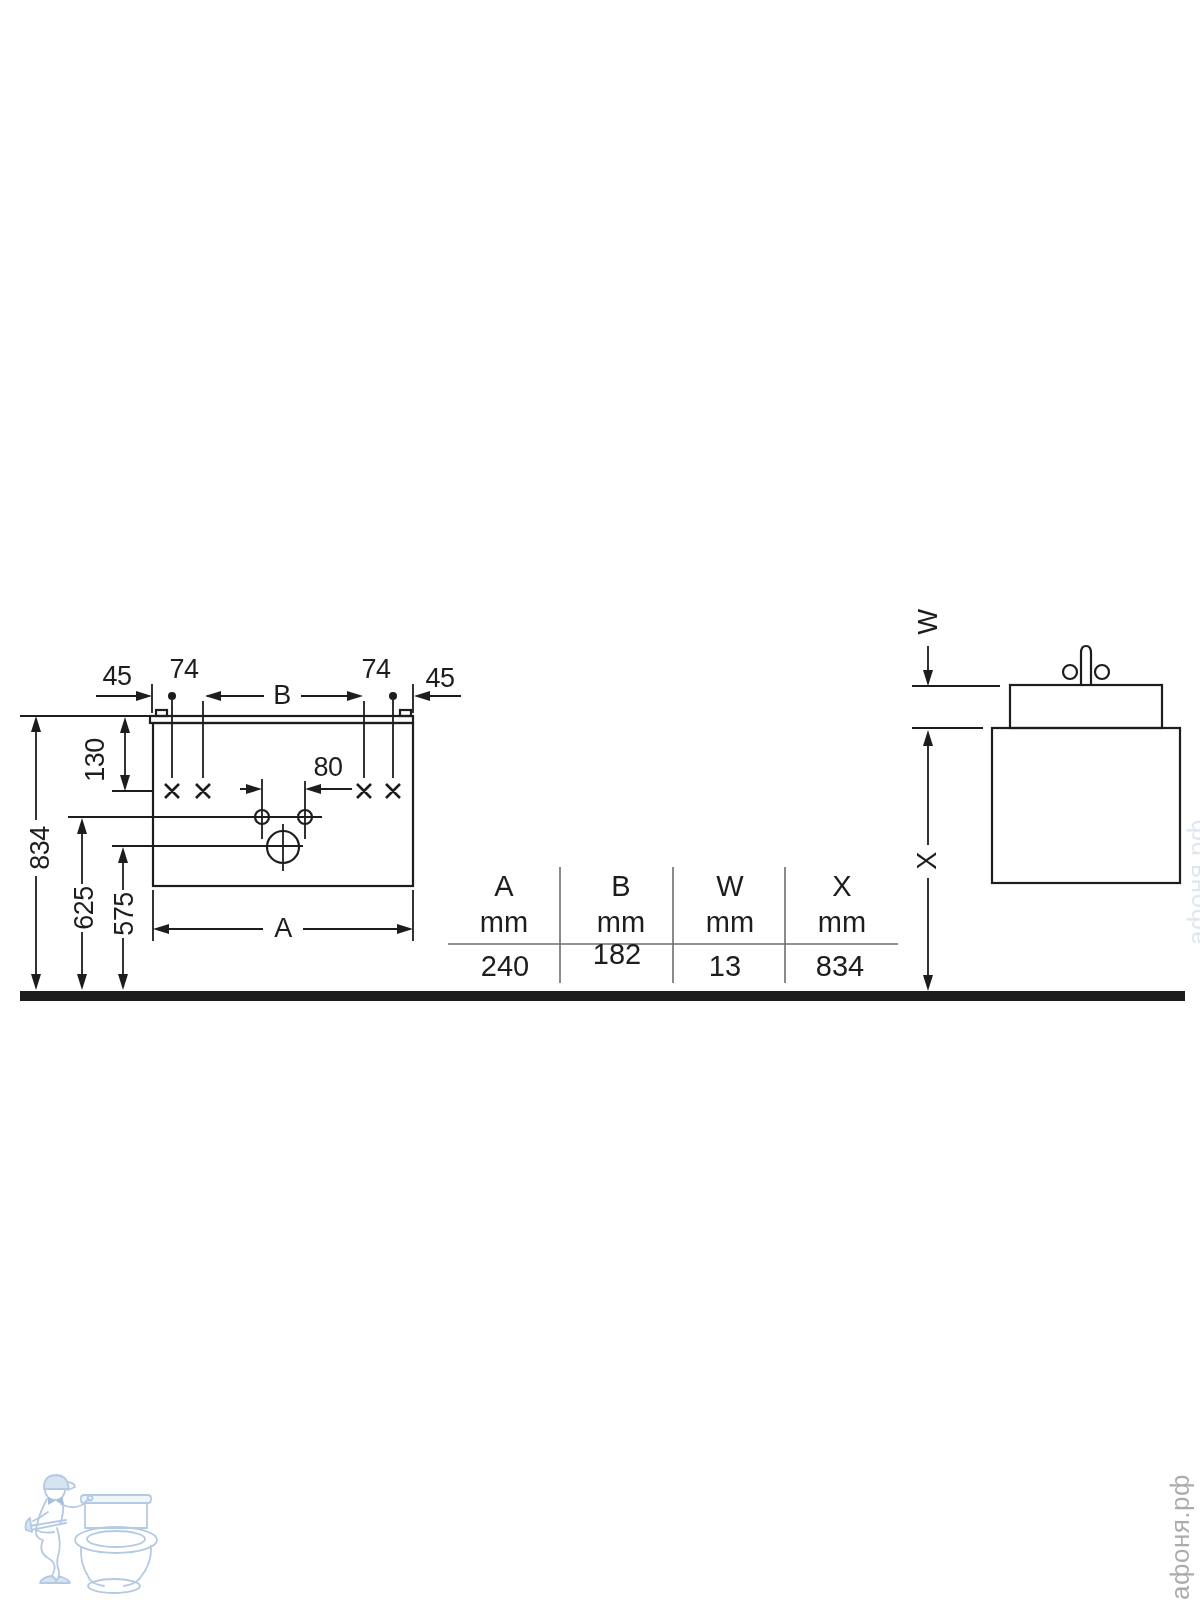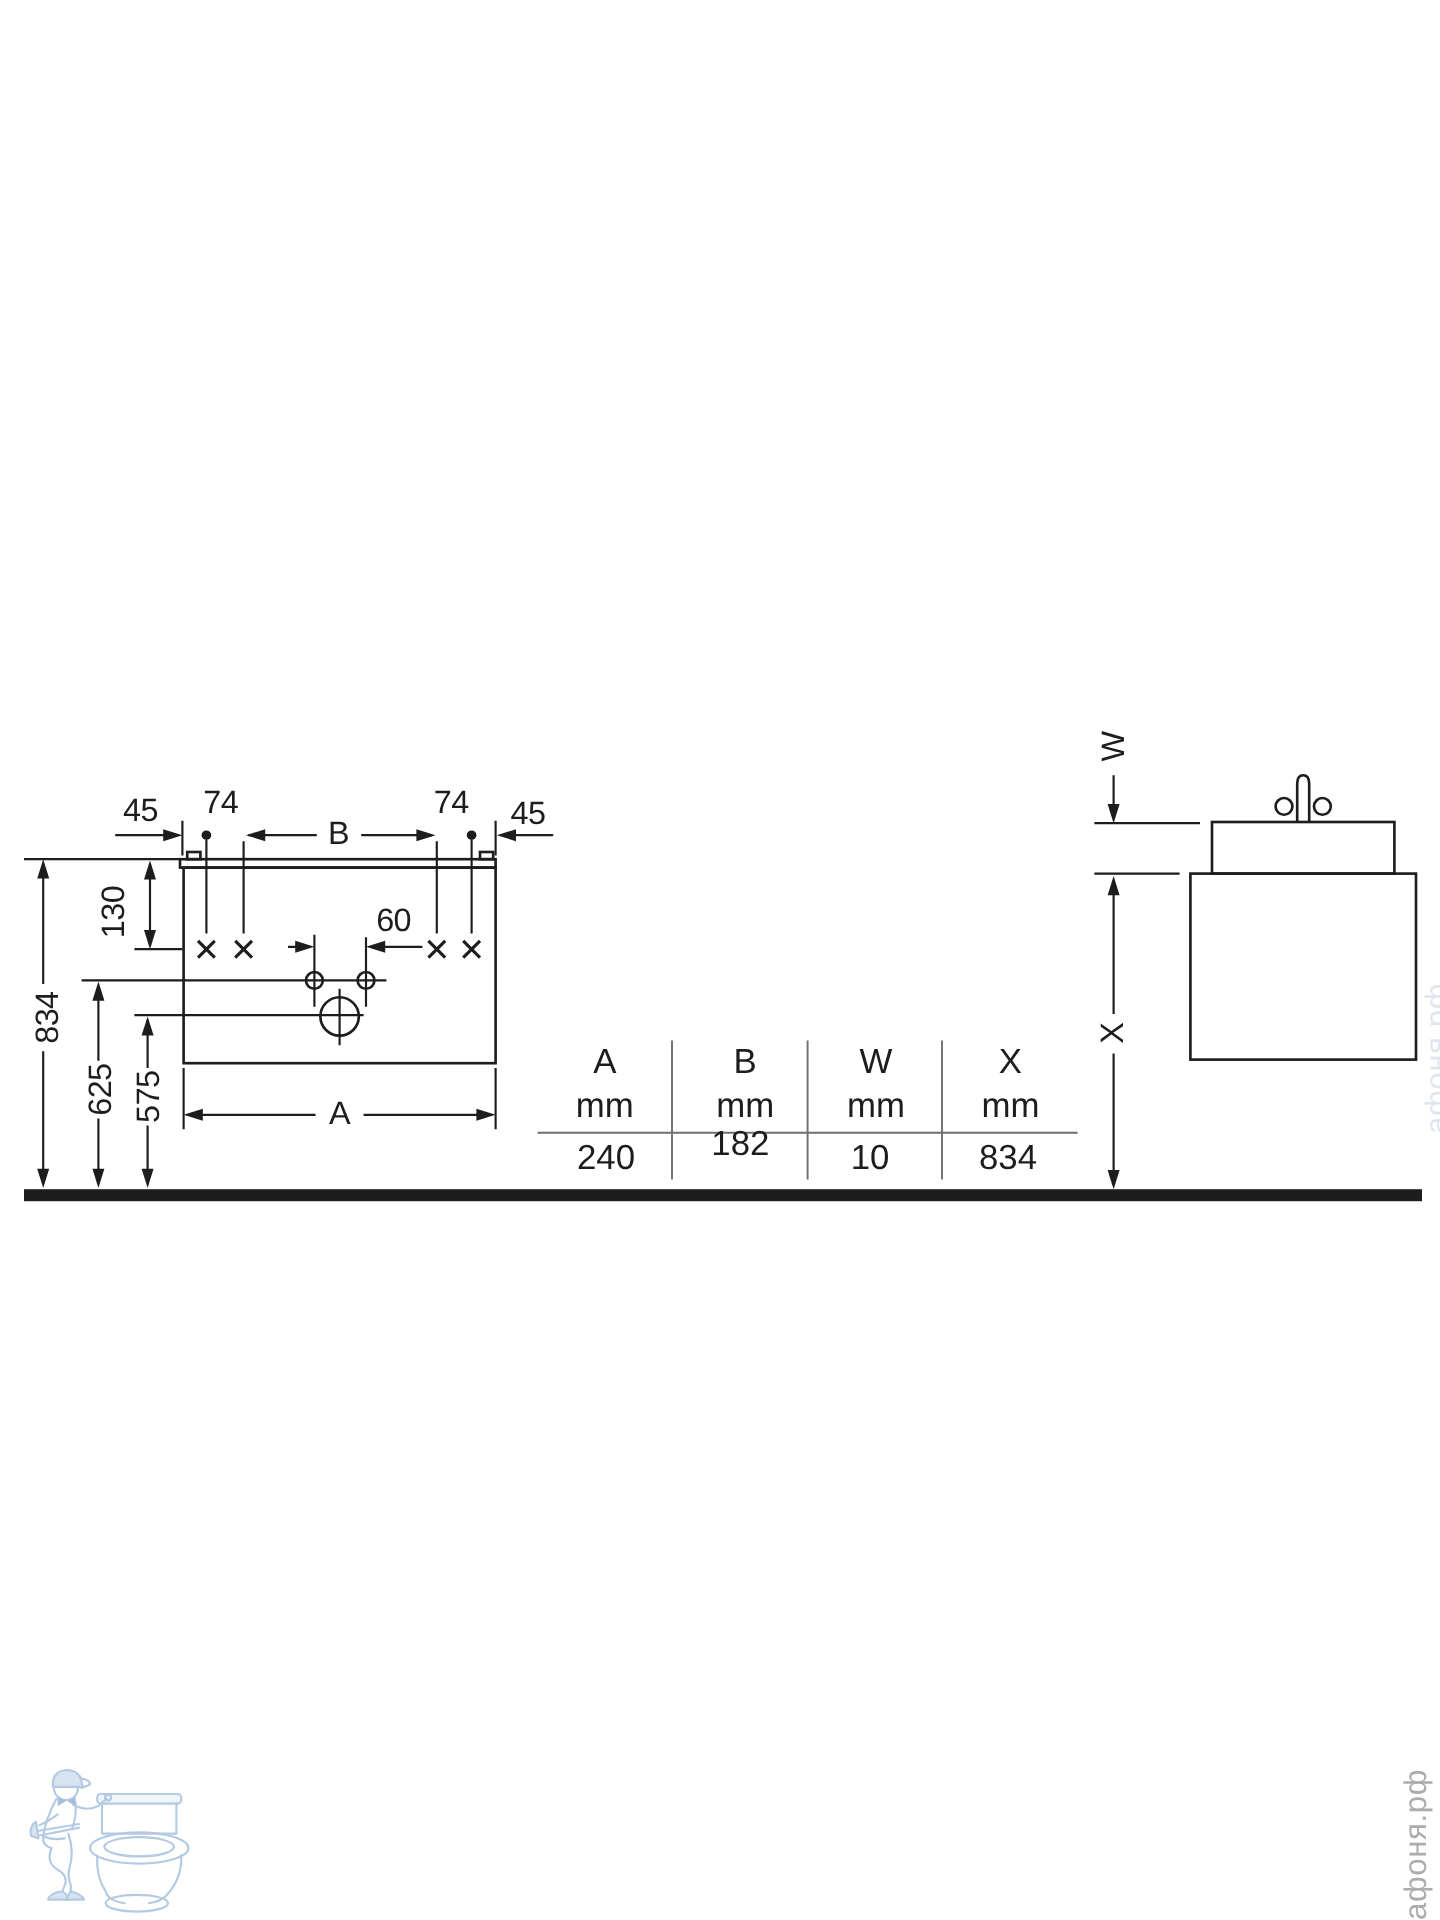--- a/index.html
+++ b/index.html
@@ -134,21 +134,21 @@
     <g>
       <path class="gray" d="M560 867 V983 M673 867 V983 M785 867 V983 M448 944 H898"></path>
     </g>
   </svg>
 
   <div class="lbl" style="left:117px;top:676px">45</div>
   <div class="lbl" style="left:184px;top:669px">74</div>
   <div class="lbl" style="left:282px;top:695px">B</div>
   <div class="lbl" style="left:376px;top:669px">74</div>
   <div class="lbl" style="left:440px;top:678px">45</div>
-  <div class="lbl" style="left:328px;top:767px">60</div>
+  <div class="lbl" style="left:328px;top:767px">80</div>
   <div class="lbl" style="left:283px;top:928px">A</div>
 
   <div class="lbl rot" style="left:95px;top:760px">130</div>
   <div class="lbl rot" style="left:40px;top:848px">834</div>
   <div class="lbl rot" style="left:84px;top:908px">625</div>
   <div class="lbl rot" style="left:124px;top:914px">575</div>
   <div class="lbl rot" style="left:928px;top:622px">W</div>
   <div class="lbl rot" style="left:927px;top:861px">X</div>
 
   <div class="lbl tbl" style="left:504px;top:886px">A</div>
@@ -156,21 +156,21 @@
   <div class="lbl tbl" style="left:730px;top:886px">W</div>
   <div class="lbl tbl" style="left:842px;top:886px">X</div>
 
   <div class="lbl tbl" style="left:504px;top:922px">mm</div>
   <div class="lbl tbl" style="left:621px;top:922px">mm</div>
   <div class="lbl tbl" style="left:730px;top:922px">mm</div>
   <div class="lbl tbl" style="left:842px;top:922px">mm</div>
 
   <div class="lbl tbl" style="left:505px;top:966px">240</div>
   <div class="lbl tbl" style="left:617px;top:954px">182</div>
-  <div class="lbl tbl" style="left:725px;top:966px">10</div>
+  <div class="lbl tbl" style="left:725px;top:966px">13</div>
   <div class="lbl tbl" style="left:840px;top:966px">834</div>
 
   <svg class="plumber" width="175" height="132" viewBox="0 0 175 132" opacity="0.8">
     <g stroke="#a2bddc" stroke-width="1.8" fill="none" stroke-linecap="round" stroke-linejoin="round">
 
       <rect x="57" y="27" width="70" height="8" rx="3" fill="#edf3fa"></rect>
       <path d="M61 35 V60 H123 V35"></path>
       <ellipse cx="92" cy="72" rx="41" ry="13"></ellipse>
       <ellipse cx="92" cy="71" rx="29" ry="8"></ellipse>
       <path d="M57 79 Q56 96 64 108 Q66 116 80 118 M127 78 Q128 96 116 110 Q112 116 100 118"></path>

